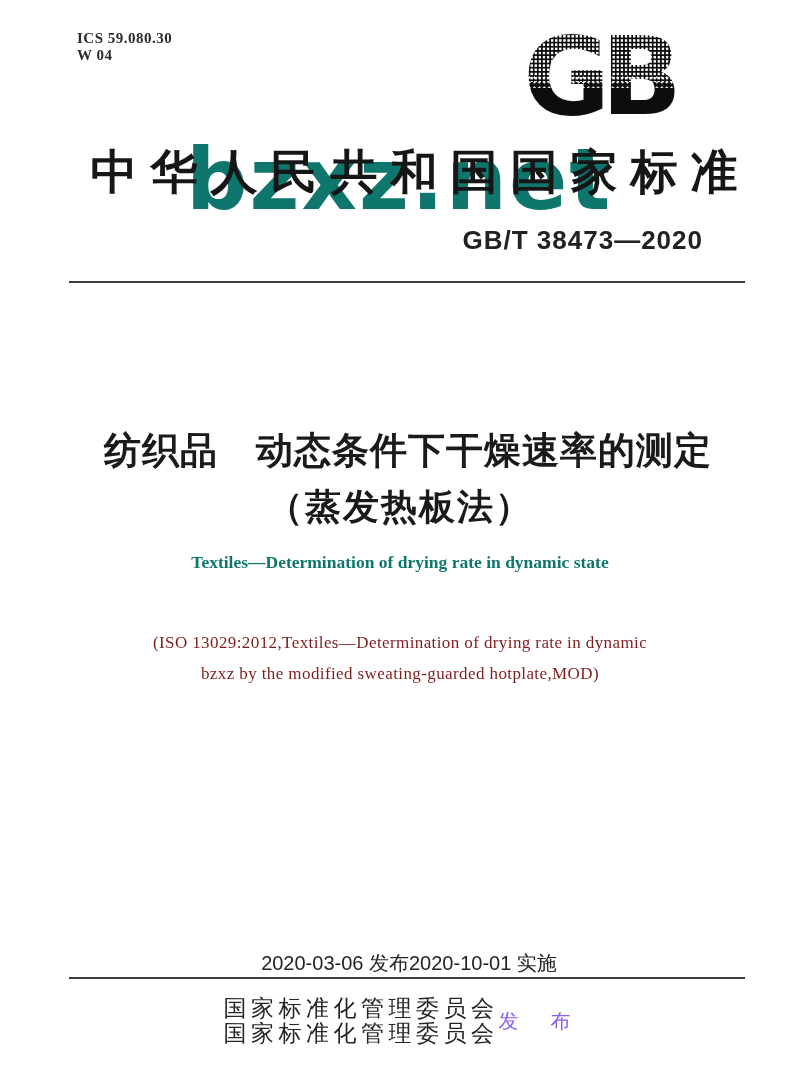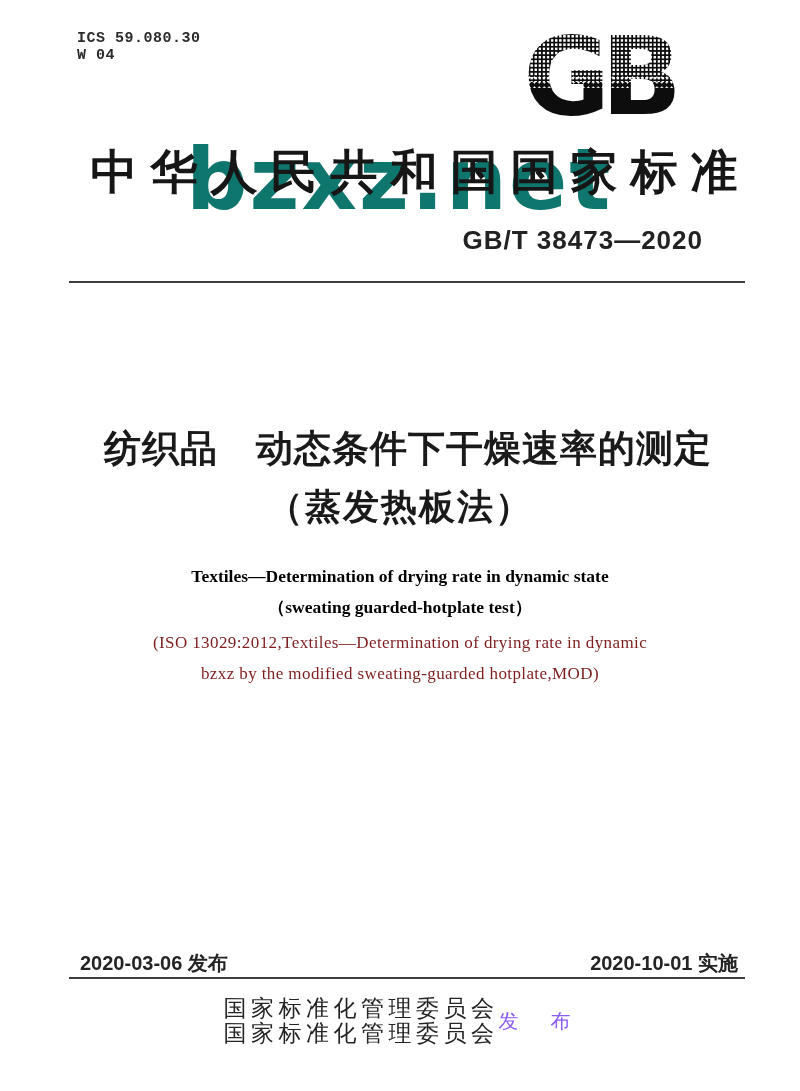--- a/index.html
+++ b/index.html
@@ -13,21 +13,21 @@
     color: #1c1c1c;
     font-family: "Liberation Serif", serif;
     overflow: hidden;
   }
 
   
   .ics-block {
     position: absolute;
     left: 77px;
     top: 30px;
-    font-family: Liberation Mono, monospace;
+    font-family: Liberation Serif, serif;
     font-weight: bold;
     font-size: 15px;
     line-height: 17px;
     color: #2b2b2b;
     letter-spacing: 0.5px;
   }
 
   
   .gb-logo {
     position: absolute;
@@ -115,21 +115,21 @@
   }
   .rule-header { top: 281px; }
   .rule-dates  { top: 977px; }
 
   
   .cn-title-1 {
     position: absolute;
     left: 0; right: 0;
     top: 426px;
     text-align: center;
-    font-family: Liberation Mono, monospace;
+    font-family: Liberation Serif, serif;
     font-weight: bold;
     font-size: 37px;
     line-height: 50px;
     letter-spacing: 1px;
     color: #1a1a1a;
     white-space: nowrap;
     padding-left: 16px;
   }
   .cn-title-2 {
     position: absolute;
@@ -141,27 +141,27 @@
     font-size: 36px;
     line-height: 50px;
     letter-spacing: 2px;
     color: #1a1a1a;
   }
 
   
   .en-title {
     position: absolute;
     left: 0; right: 0;
-    top: 561px;
+    top: 547px;
     text-align: center;
     font-family: "Liberation Serif", serif;
     font-weight: bold;
     font-size: 17.5px;
     line-height: 31px;
-    color: #000000;
+    color: #0f766e;
   }
 
   
   .iso-ref {
     position: absolute;
     left: 0; right: 0;
     top: 627px;
     text-align: center;
     font-family: "Liberation Serif", serif;
     font-size: 17px;
@@ -170,23 +170,23 @@
     letter-spacing: 0.4px;
   }
 
   
   .dates-row {
     position: absolute;
     left: 80px;
     right: 62px;
     top: 950px;
     display: flex;
-    justify-content: space-between;
+    justify-content: center;
     font-family: "Liberation Sans", sans-serif;
-    font-weight: bold;
+    font-weight: normal;
     font-size: 20px;
     color: #242424;
   }
 
   
   .issuer {
     position: absolute;
     left: 0; right: 0;
     top: 996px;
     display: flex;
@@ -229,21 +229,20 @@
 
   <div class="standard-number">GB/T 38473—2020</div>
 
   <div class="rule rule-header"></div>
 
   <div class="cn-title-1">纺织品　动态条件下干燥速率的测定</div>
   <div class="cn-title-2">（蒸发热板法）</div>
 
   <div class="en-title">
     <div>Textiles—Determination of drying rate in dynamic state</div>
-    <div>（sweating guarded-hotplate test）</div>
   </div>
 
   <div class="iso-ref">
     <div>(ISO 13029:2012,Textiles—Determination of drying rate in dynamic</div>
     <div>bzxz by the modified sweating-guarded hotplate,MOD)</div>
   </div>
 
   <div class="dates-row">
     <span>2020-03-06 发布</span>
     <span>2020-10-01 实施</span>

